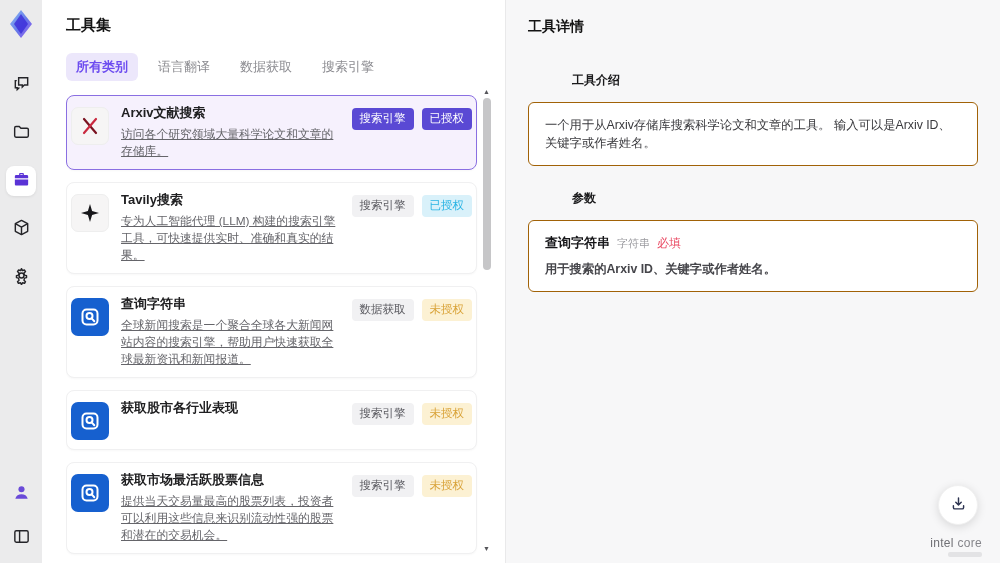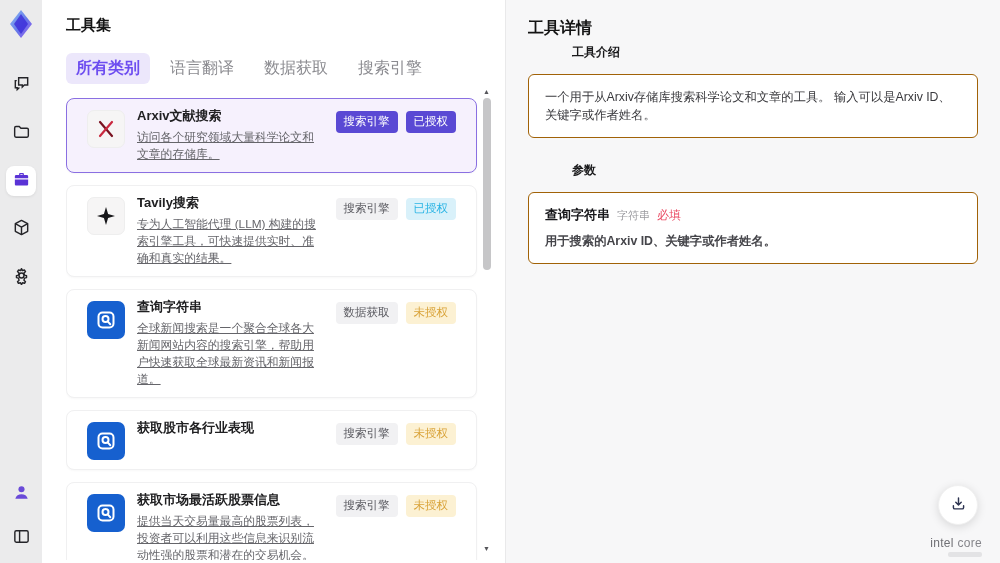--- a/index.html
+++ b/index.html
@@ -27,30 +27,30 @@
   .rail-bottom { display:flex; flex-direction:column; align-items:center; gap:14px; }
 
   
   .list-col {
     width:463px; flex:0 0 463px; background:#ffffff;
     padding:16px 26px 0 24px; position:relative;
   }
   .page-title { font-size:15px; font-weight:bold; color:#141414; margin-bottom:18px; }
   .tabs { display:flex; gap:10px; margin-bottom:14px; }
   .tab {
-    font-size:16px; color:#8b8b90; padding:5px 10px; border-radius:6px;
+    font-size:13px; color:#8b8b90; padding:5px 10px; border-radius:6px;
     cursor:pointer; white-space:nowrap;
   }
   .tab.active { background:#ece7fb; color:#6d4df0; font-weight:bold; }
 
   .cards { overflow:hidden; height:462px; padding-right:2px; }
   .card {
     display:flex; gap:12px; background:#fff;
     border:1px solid #f0f0f1; border-radius:8px;
-    padding:9px 20px; margin-bottom:12px; cursor:pointer;
+    padding:9px 4px; margin-bottom:12px; cursor:pointer;
     box-shadow:0 1px 2px rgba(0,0,0,.03);
   }
   .card.selected { background:#f6f1fd; border:1px solid #8a6fe2; }
   .tool-icon {
     width:38px; height:38px; flex:0 0 38px; border-radius:7px;
     display:flex; align-items:center; justify-content:center; margin-top:2px;
   }
   .tool-icon svg { width:24px; height:24px; }
   .tool-icon.ic-light { background:#f6f5f5; border:1px solid #eee; }
   .tool-icon.ic-blue  { background:#1660cf; }
@@ -76,21 +76,21 @@
   .vscroll .thumb {
     position:absolute; top:2px; left:0; width:8px; height:172px;
     background:#c6c6c8; border-radius:4px; cursor:grab;
   }
 
   
   .details {
     flex:1; background:#f7f7f8; border-left:1px solid #e9e9ea;
     padding:18px 22px; position:relative;
   }
-  .details-title { font-size:16px; font-weight:bold; color:#141414; margin-bottom:5px; }
+  .details-title { font-size:14px; font-weight:bold; color:#141414; margin-bottom:36px; }
   .section-h { font-size:12px; font-weight:bold; color:#1a1a1c; margin-bottom:13px;margin-left:44px; }
   .panel-box {
     background:#ffffff; border:1px solid #a16207; border-radius:6px;
     padding:13px 16px; margin-bottom:24px;
   }
   .intro-text { font-size:12.3px; color:#39393d; line-height:18px; }
   .param-head { display:flex; align-items:baseline; gap:7px; margin-bottom:9px; }
   .param-name { font-size:13px; font-weight:bold; color:#17171a; }
   .param-type { font-size:11px; color:#9a9a9f; }
   .param-req  { font-size:12px; color:#ea4b64; }

